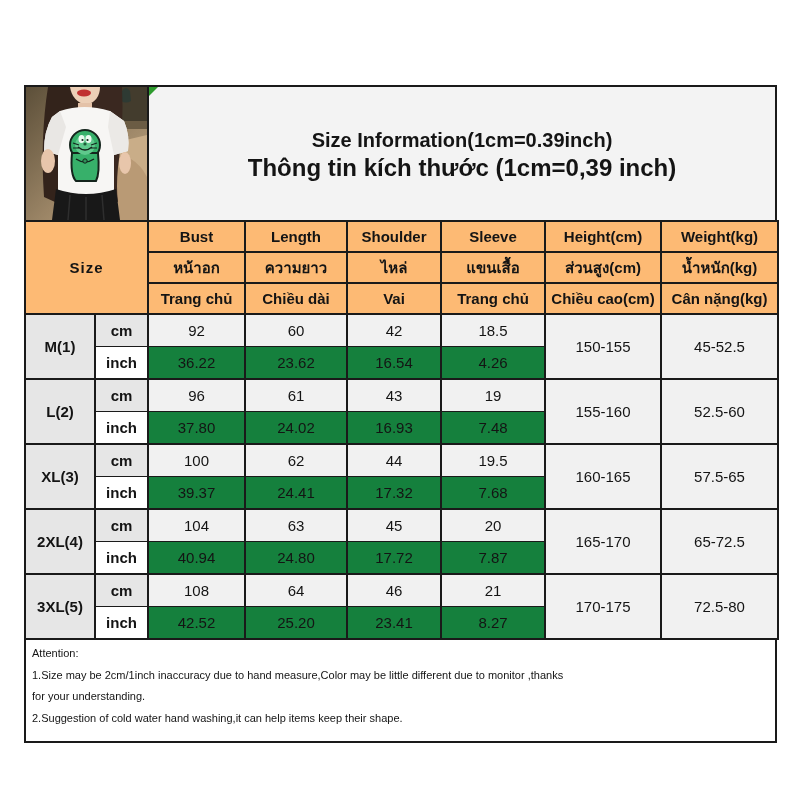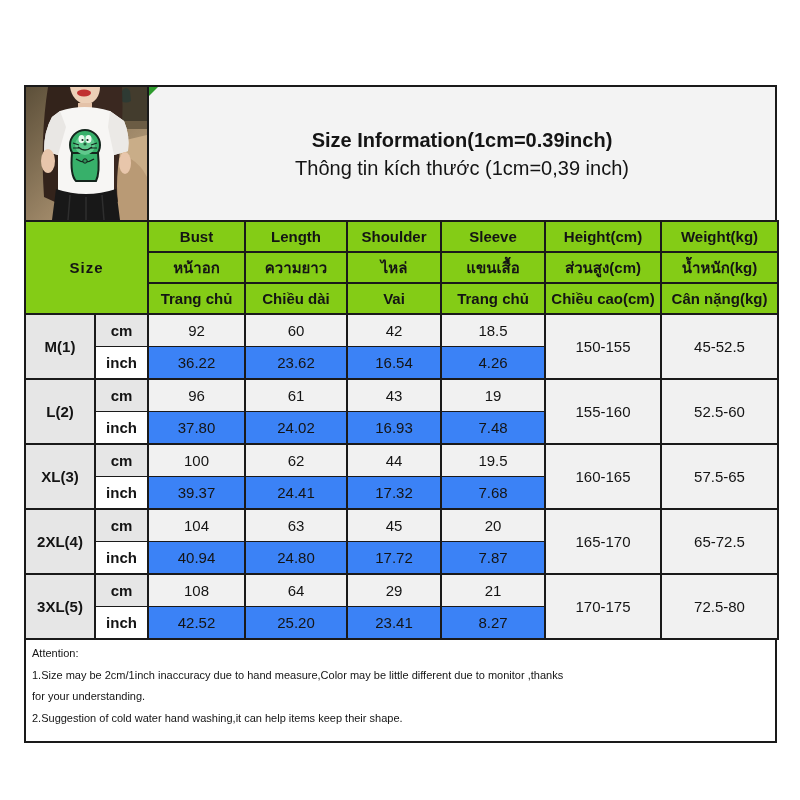--- a/index.html
+++ b/index.html
@@ -21,34 +21,34 @@
     flex:1;border:2px solid #1a1a1a;border-left:none;background:#f3f3f3;
     box-sizing:border-box;position:relative;display:flex;flex-direction:column;
     justify-content:center;align-items:center;text-align:left;
   }
   .corner-marker{
     position:absolute;left:0;top:0;width:0;height:0;
     border-top:9px solid #2e9b2e;border-right:9px solid transparent;
   }
   .t-en{font-size:20px;font-weight:bold;line-height:28px;}
   .t-th{font-size:17px;font-weight:bold;line-height:27px;}
-  .t-vi{font-size:20px;font-weight:normal;line-height:28px;}
+  .t-vi{font-size:24px;font-weight:bold;line-height:28px;}
 
   
   table.size-table{
     border-collapse:collapse;table-layout:fixed;width:753px;margin-top:-2px;
   }
   table.size-table td{
     border:2px solid #1a1a1a;text-align:center;vertical-align:middle;
     padding:0;overflow:hidden;font-size:15px;color:#141414;
   }
-  tr.hdr td{background:#84cc16;font-weight:bold;height:29px;}
+  tr.hdr td{background:#fdba74;font-weight:bold;height:29px;}
   td.size-cell{font-size:32px;font-weight:bold;background:#e6e6e6;letter-spacing:1px;}
   tr.cm-row td{height:31px;background:#f1f1f1;}
-  tr.inch-row td{height:31px;background:#3b82f6;}
+  tr.inch-row td{height:31px;background:#15803d;}
   td.lbl{background:#e6e6e6 !important;font-weight:bold;font-size:16px;}
   td.unit{background:#e6e6e6 !important;font-weight:bold;}
   td.unit-inch{background:#ffffff !important;font-weight:bold;}
   td.range{background:#f1f1f1 !important;}
   tr.cm-row td.thin{border-bottom-width:1px;}
   tr.inch-row td.thin{border-top-width:1px;}
 
   
   .attention{
     border:2px solid #1a1a1a;margin-top:-2px;box-sizing:border-box;
@@ -230,21 +230,21 @@
       <td class="thin">24.80</td>
       <td class="thin">17.72</td>
       <td class="thin">7.87</td>
     </tr>
 
     <tr class="cm-row">
       <td class="lbl" rowspan="2">3XL(5)</td>
       <td class="unit thin">cm</td>
       <td class="thin">108</td>
       <td class="thin">64</td>
-      <td class="thin">29</td>
+      <td class="thin">46</td>
       <td class="thin">21</td>
       <td class="range" rowspan="2">170-175</td>
       <td class="range" rowspan="2">72.5-80</td>
     </tr>
     <tr class="inch-row">
       <td class="unit-inch thin">inch</td>
       <td class="thin">42.52</td>
       <td class="thin">25.20</td>
       <td class="thin">23.41</td>
       <td class="thin">8.27</td>

